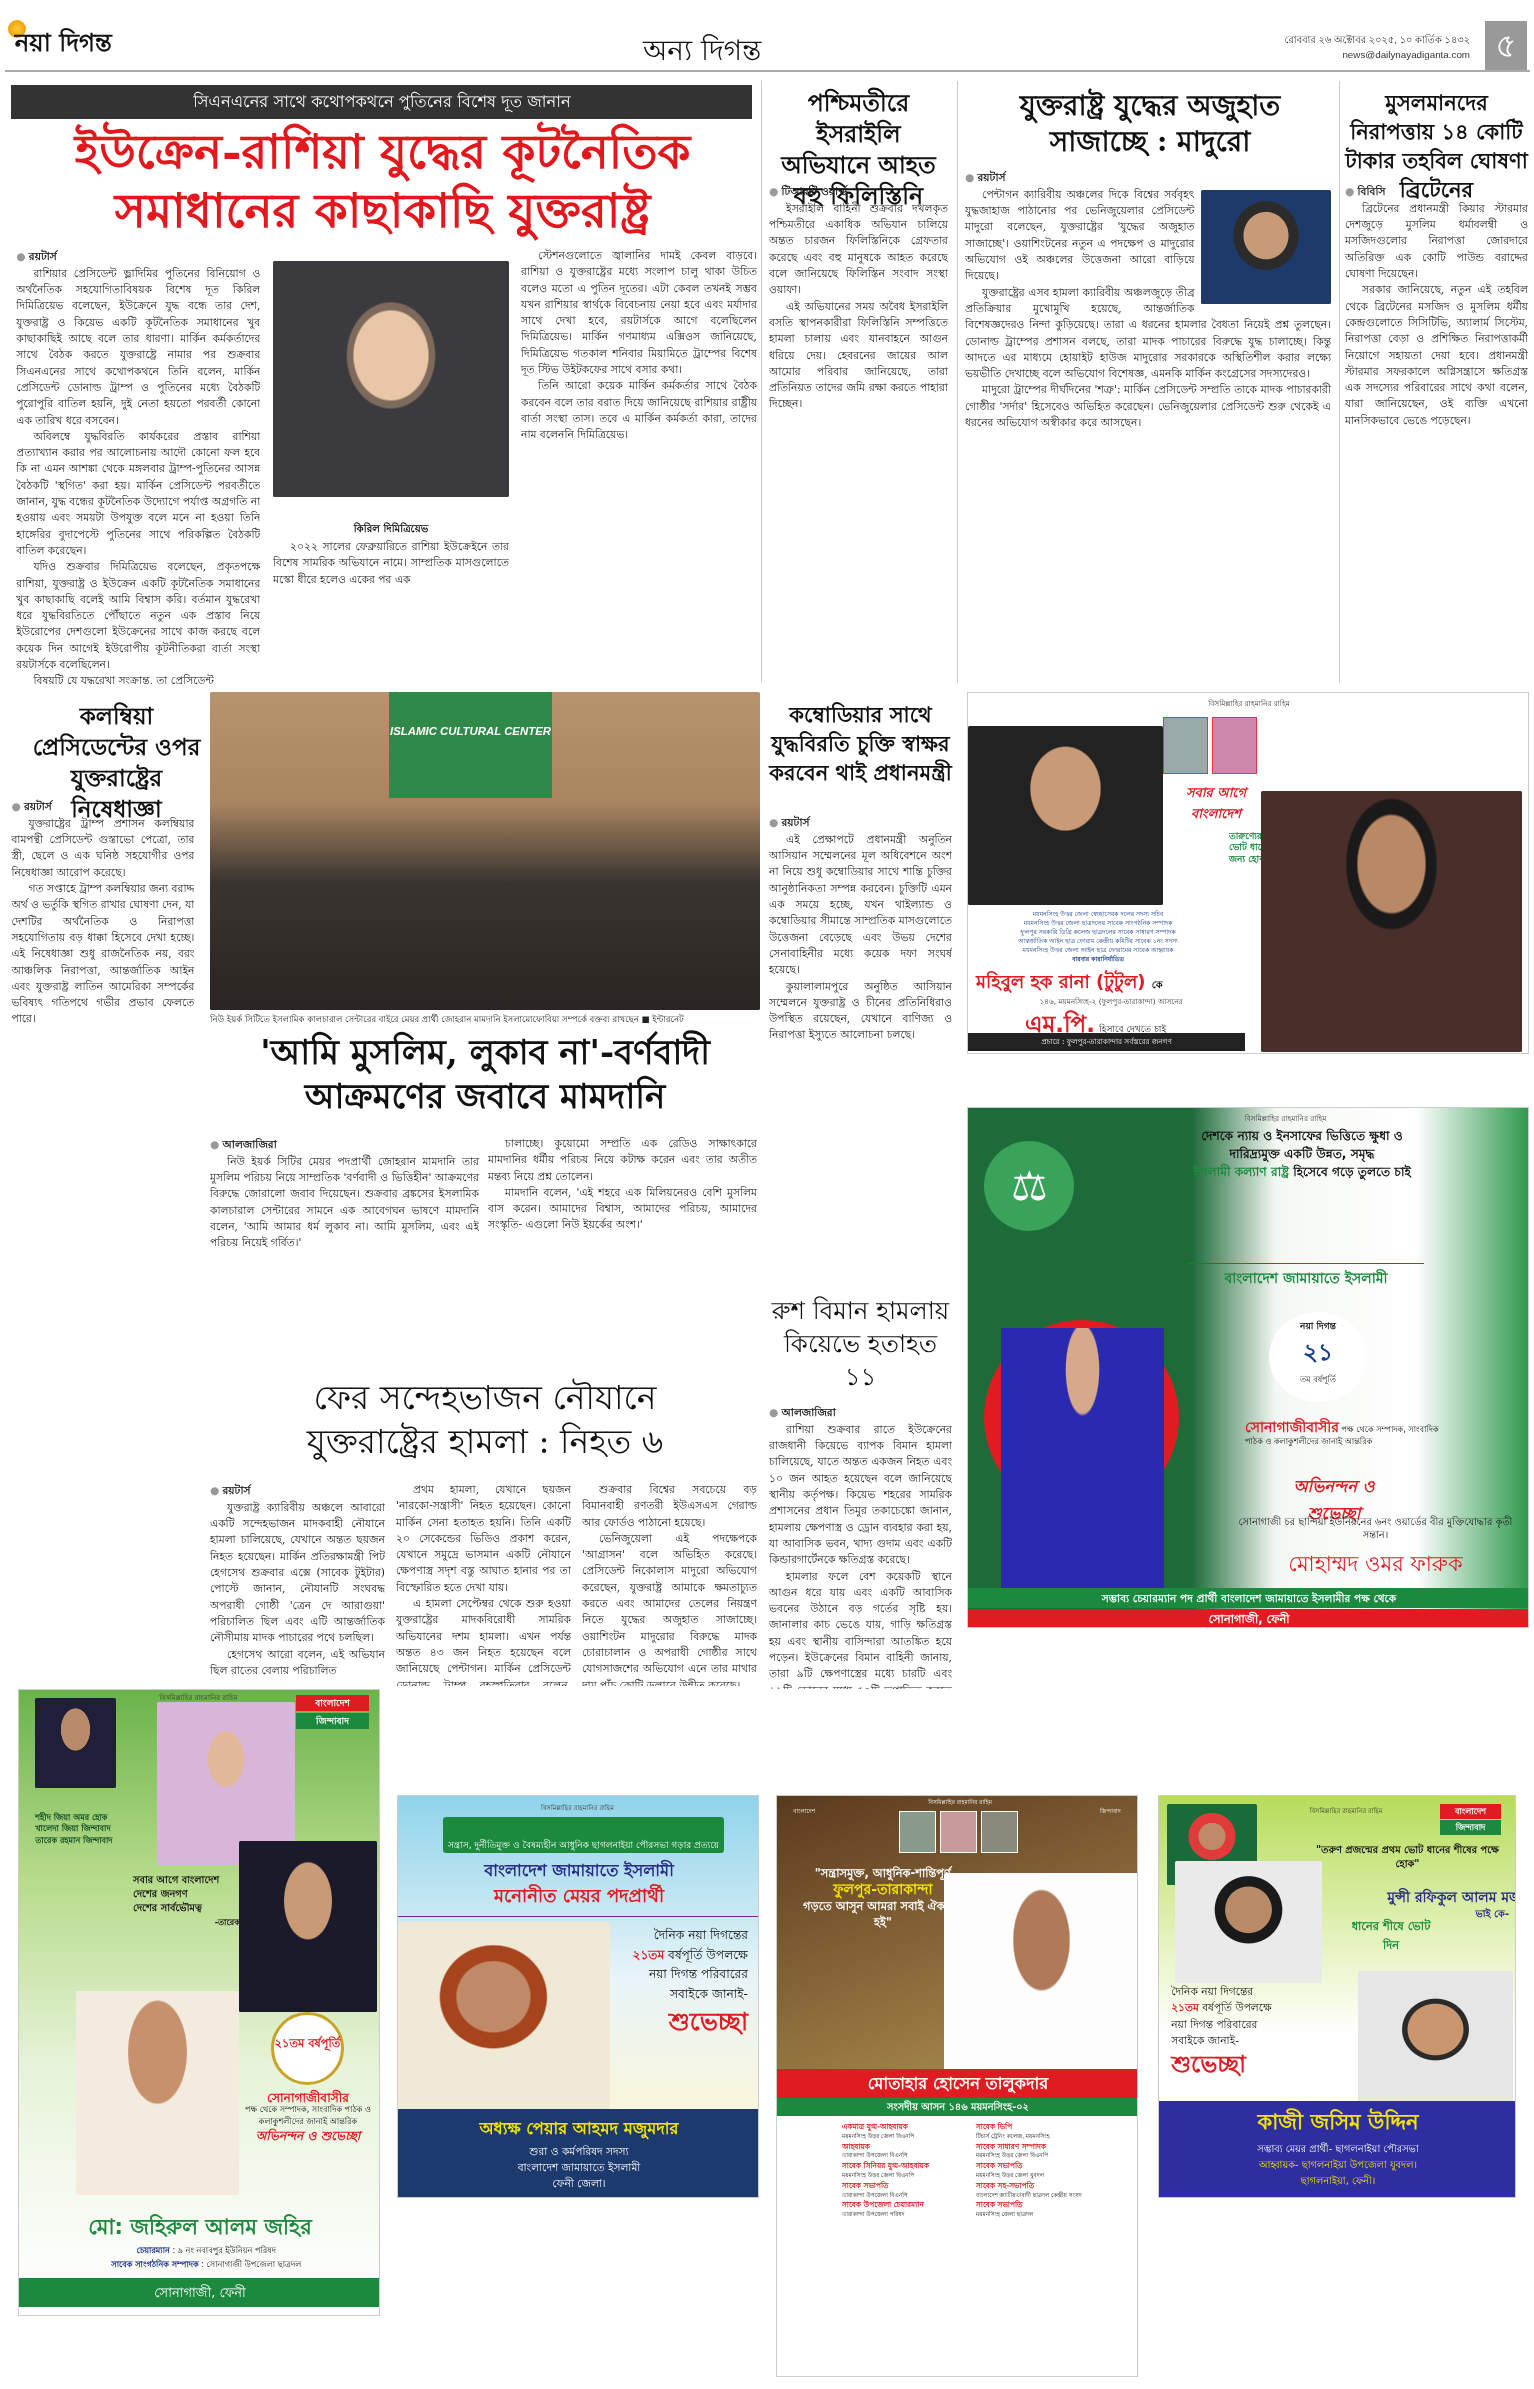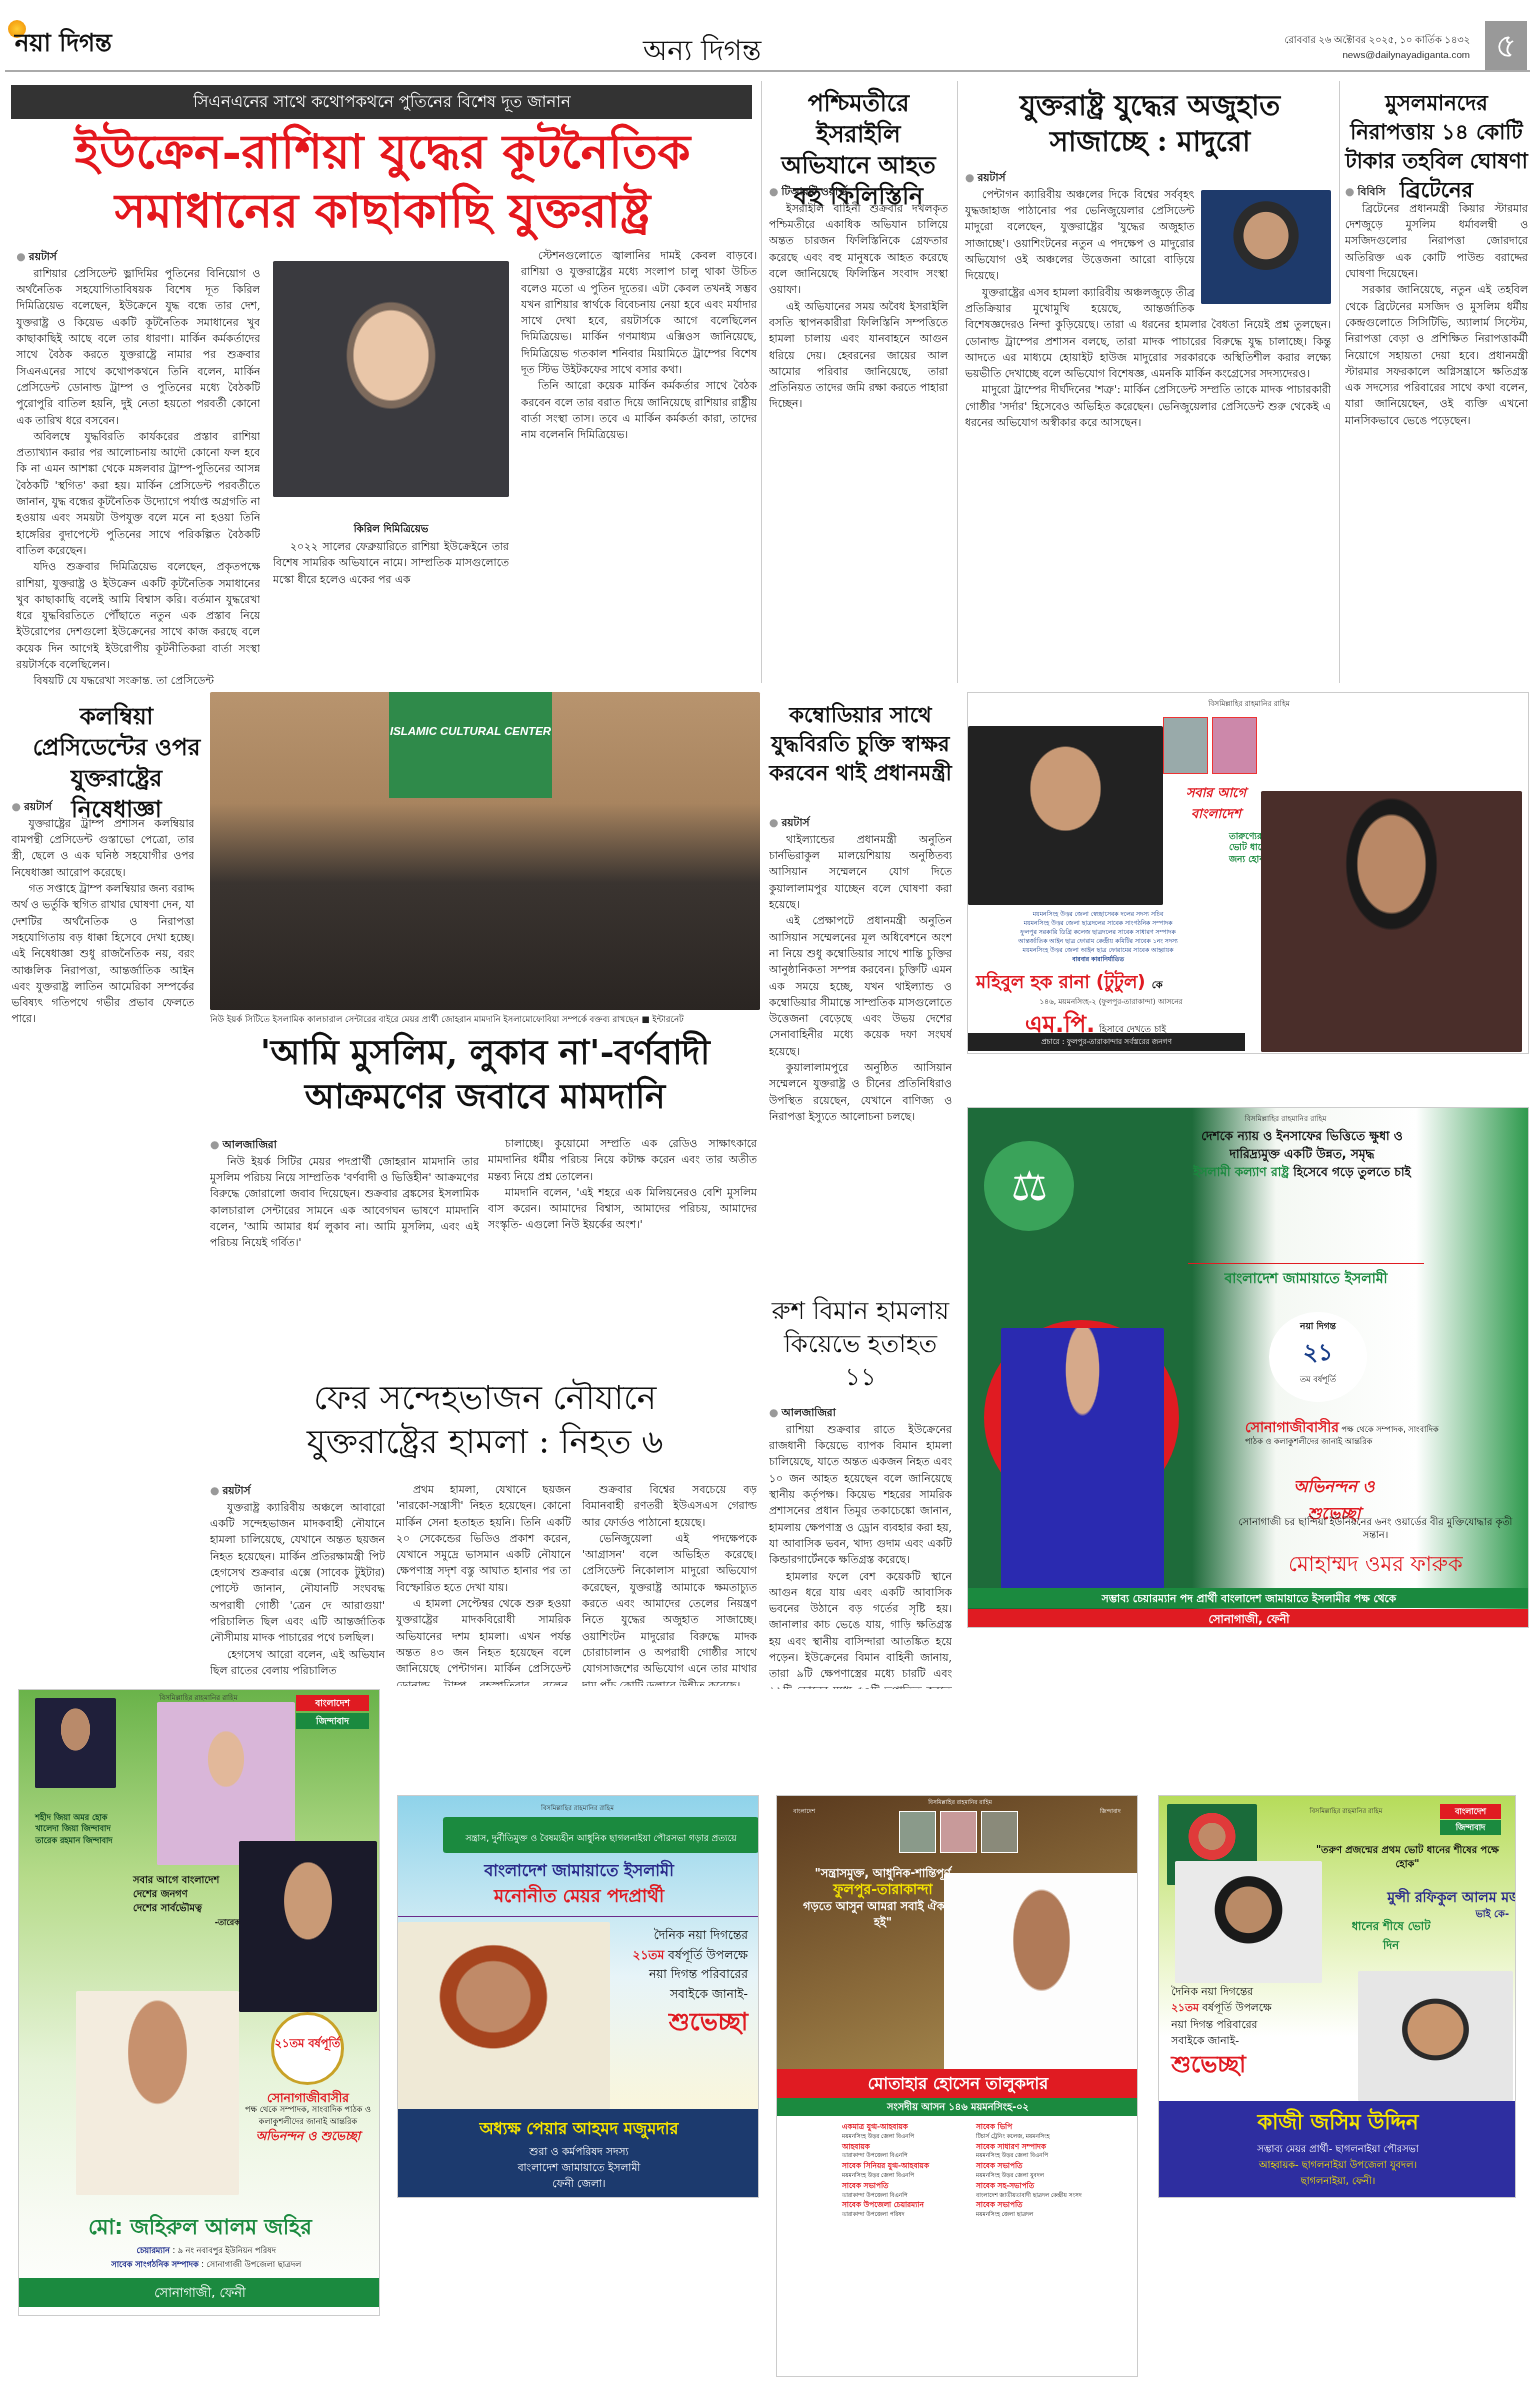--- a/index.html
+++ b/index.html
@@ -135,21 +135,20 @@
   <p>এ হামলা সেপ্টেম্বর থেকে শুরু হওয়া যুক্তরাষ্ট্রের মাদকবিরোধী সামরিক অভিযানের দশম হামলা। এখন পর্যন্ত অন্তত ৪৩ জন নিহত হয়েছেন বলে জানিয়েছে পেন্টাগন। মার্কিন প্রেসিডেন্ট ডোনাল্ড ট্রাম্প বৃহস্পতিবার বলেন, আমরা যুদ্ধ ঘোষণা করছি না, তবে স্থল</p>
 </div>
 <div class="abs body-text" style="left:582px; top:1482px; width:175px; height:204px; overflow:hidden;">
   <p>শুক্রবার বিশ্বের সবচেয়ে বড় বিমানবাহী রণতরী ইউএসএস গেরাল্ড আর ফোর্ডও পাঠানো হয়েছে।</p>
   <p>ভেনিজুয়েলা এই পদক্ষেপকে 'আগ্রাসন' বলে অভিহিত করেছে। প্রেসিডেন্ট নিকোলাস মাদুরো অভিযোগ করেছেন, যুক্তরাষ্ট্র আমাকে ক্ষমতাচ্যুত করতে এবং আমাদের তেলের নিয়ন্ত্রণ নিতে যুদ্ধের অজুহাত সাজাচ্ছে। ওয়াশিংটন মাদুরোর বিরুদ্ধে মাদক চোরাচালান ও অপরাধী গোষ্ঠীর সাথে যোগসাজশের অভিযোগ এনে তার মাথার দাম পাঁচ কোটি ডলারে উন্নীত করেছে।</p>
 </div>
 
 <div class="abs sidehead" style="left:769px; top:700px; width:183px; font-size:21px; line-height:29px;">কম্বোডিয়ার সাথে যুদ্ধবিরতি চুক্তি স্বাক্ষর করবেন থাই প্রধানমন্ত্রী</div>
 <div class="abs body-text" style="left:769px; top:814px; width:183px; height:407px; overflow:hidden;">
   <div class="source">রয়টার্স</div>
-  <p>থাইল্যান্ডের প্রধানমন্ত্রী অনুতিন চার্নভিরাকুল মালয়েশিয়ায় অনুষ্ঠিতব্য আসিয়ান সম্মেলনে যোগ দিতে কুয়ালালামপুর যাচ্ছেন বলে ঘোষণা করা হয়েছে।</p>
   <p>এই প্রেক্ষাপটে প্রধানমন্ত্রী অনুতিন আসিয়ান সম্মেলনের মূল অধিবেশনে অংশ না নিয়ে শুধু কম্বোডিয়ার সাথে শান্তি চুক্তির আনুষ্ঠানিকতা সম্পন্ন করবেন। চুক্তিটি এমন এক সময়ে হচ্ছে, যখন থাইল্যান্ড ও কম্বোডিয়ার সীমান্তে সাম্প্রতিক মাসগুলোতে উত্তেজনা বেড়েছে এবং উভয় দেশের সেনাবাহিনীর মধ্যে কয়েক দফা সংঘর্ষ হয়েছে।</p>
   <p>কুয়ালালামপুরে অনুষ্ঠিত আসিয়ান সম্মেলনে যুক্তরাষ্ট্র ও চীনের প্রতিনিধিরাও উপস্থিত রয়েছেন, যেখানে বাণিজ্য ও নিরাপত্তা ইস্যুতে আলোচনা চলছে।</p>
 </div>
 
 <div class="abs sidehead" style="left:769px; top:1294px; width:183px; font-size:24.4px; line-height:33px; font-weight:normal;">রুশ বিমান হামলায় কিয়েভে হতাহত ১১</div>
 <div class="abs body-text" style="left:769px; top:1404px; width:183px; height:285px; overflow:hidden;">
   <div class="source">আলজাজিরা</div>
   <p>রাশিয়া শুক্রবার রাতে ইউক্রেনের রাজধানী কিয়েভে ব্যাপক বিমান হামলা চালিয়েছে, যাতে অন্তত একজন নিহত এবং ১০ জন আহত হয়েছেন বলে জানিয়েছে স্থানীয় কর্তৃপক্ষ। কিয়েভ শহরের সামরিক প্রশাসনের প্রধান তিমুর তকাচেঙ্কো জানান, হামলায় ক্ষেপণাস্ত্র ও ড্রোন ব্যবহার করা হয়, যা আবাসিক ভবন, খাদ্য গুদাম এবং একটি কিন্ডারগার্টেনকে ক্ষতিগ্রস্ত করেছে।</p>
   <p>হামলার ফলে বেশ কয়েকটি স্থানে আগুন ধরে যায় এবং একটি আবাসিক ভবনের উঠানে বড় গর্তের সৃষ্টি হয়। জানালার কাচ ভেঙে যায়, গাড়ি ক্ষতিগ্রস্ত হয় এবং স্থানীয় বাসিন্দারা আতঙ্কিত হয়ে পড়েন। ইউক্রেনের বিমান বাহিনী জানায়, তারা ৯টি ক্ষেপণাস্ত্রের মধ্যে চারটি এবং ৬২টি ড্রোনের মধ্যে ৫০টি ভূপাতিত করতে সক্ষম হয়েছে।</p>
 </div>
@@ -225,21 +224,21 @@
     <div style="color:#e01b22; font-weight:bold; font-style:italic; font-size:12.2px; margin-top:3.3px;">অভিনন্দন ও শুভেচ্ছা</div>
   </div>
   <div class="abs ad-name" style="left:0; top:521px; width:362px; color:#1b8a3f; font-size:21px;">মো: জহিরুল আলম জহির</div>
   <div class="abs" style="left:16.3px; top:554px; width:342px; font-size:8.1px; text-align:center;"><span style="color:#1a2a8a; font-weight:bold;">চেয়ারম্যান</span> <span>: ৯ নং নবাবপুর ইউনিয়ন পরিষদ</span></div>
   <div class="abs" style="left:16.3px; top:568px; width:342px; font-size:8.1px; text-align:center;"><span style="color:#1a2a8a; font-weight:bold;">সাবেক সাংগঠনিক সম্পাদক</span> <span>: সোনাগাজী উপজেলা ছাত্রদল</span></div>
   <div class="abs tag-green" style="left:0; top:588px; width:362px; height:29px; font-size:13px; line-height:29px; font-weight:normal;">সোনাগাজী, ফেনী</div>
 </div>
 
 <div class="abs ad" style="left:397px; top:1795px; width:362px; height:403px; background:linear-gradient(180deg,#8fd3ea 0%,#e7f4f8 45%,#fbf6da 80%);">
   <div class="abs ad-small" style="left:106px; top:6.5px; width:147px; font-size:6.5px;">বিসমিল্লাহির রাহমানির রাহিম</div>
-  <div class="abs tag-green" style="left:45px; top:21px; width:316px; height:36px; font-size:9px; line-height:14.7px; padding-top:14px; border-radius:3.3px; font-weight:normal;">সন্ত্রাস, দুর্নীতিমুক্ত ও বৈষম্যহীন আধুনিক ছাগলনাইয়া পৌরসভা গড়ার প্রত্যয়ে</div>
+  <div class="abs tag-green" style="left:45px; top:21px; width:281px; height:36px; font-size:9px; line-height:14.7px; padding-top:21px; border-radius:3.3px; font-weight:normal;">সন্ত্রাস, দুর্নীতিমুক্ত ও বৈষম্যহীন আধুনিক ছাগলনাইয়া পৌরসভা গড়ার প্রত্যয়ে</div>
   <div class="abs ad-name" style="left:0; top:62px; width:362px; color:#2a2a8a; font-size:16.3px;">বাংলাদেশ জামায়াতে ইসলামী</div>
   <div class="abs ad-name" style="left:0; top:86px; width:362px; color:#e01b22; font-size:18px; border-bottom:1.6px solid #6a2a8a; padding-bottom:3.3px;">মনোনীত মেয়র পদপ্রার্থী</div>
   <div class="abs photo" style="left:0; top:126px; width:212px; height:187px; background:radial-gradient(ellipse at 45% 40%, #c08a68 0 22%, #a6441e 23% 32%, #efe9d6 33% 100%);"></div>
   <div class="abs" style="left:187px; top:130px; width:163px; text-align:right; font-size:12.2px; line-height:19.5px;">
     <div>দৈনিক নয়া দিগন্তের</div>
     <div><span style="color:#e01b22; font-weight:bold;">২১তম</span> <span>বর্ষপূর্তি উপলক্ষে</span></div>
     <div>নয়া দিগন্ত পরিবারের</div>
     <div>সবাইকে জানাই-</div>
     <div style="color:#e01b22; font-weight:bold; font-size:24.4px; line-height:36px;">শুভেচ্ছা</div>
   </div>

